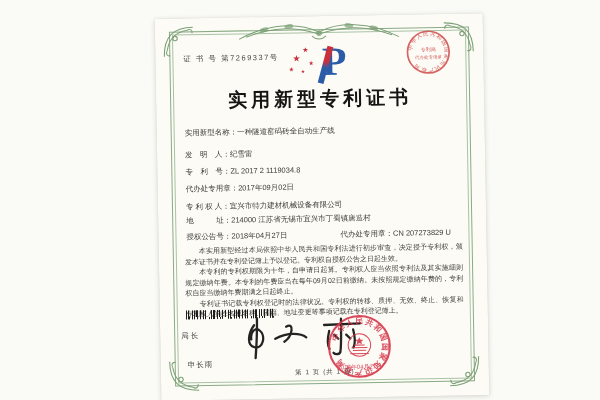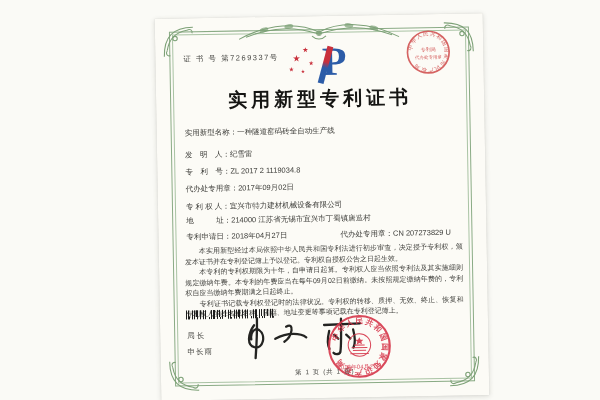--- a/index.html
+++ b/index.html
@@ -61,22 +61,22 @@
     font-size:7px;line-height:10.5px;color:#43433f;text-align:justify;
   }
   .body-text p{margin:0;text-indent:2em;}
   .barcode{
     position:absolute;left:26px;top:292px;width:88px;height:9px;
     background:repeating-linear-gradient(90deg,
       #1c1c1c 0 1px,transparent 1px 2.2px,
       #1c1c1c 2.2px 3.6px,transparent 3.6px 6px,
       #1c1c1c 6px 6.8px,transparent 6.8px 8.4px);
   }
-  .director-label{position:absolute;left:27px;top:313px;font-size:7.5px;color:#3c3c38;letter-spacing:2px;}
-  .director-name{position:absolute;left:27px;top:329px;font-size:7.5px;color:#3c3c38;letter-spacing:1px;}
+  .director-label{position:absolute;left:21px;top:313px;font-size:7.5px;color:#3c3c38;letter-spacing:2px;}
+  .director-name{position:absolute;left:27px;top:342px;font-size:7.5px;color:#3c3c38;letter-spacing:1px;}
   .signature{position:absolute;left:78px;top:296px;width:140px;height:52px;color:#242422;}
   .seal{position:absolute;left:166px;top:298px;width:66px;height:66px;opacity:.9;}
   .page-footer{
     position:absolute;left:0;right:0;top:352px;text-align:center;
     font-size:6.5px;color:#4a4a46;letter-spacing:1px;
   }
   svg{display:block;width:100%;height:100%;}
 </style>
 </head>
 <body>
@@ -179,21 +179,21 @@
     </div>
     <div class="field-row fr4">
       <span class="field-label">专 利 权 人：</span><span>宜兴市特力建材机械设备有限公司</span>
     </div>
     <div class="field-row fr5">
       <span class="field-label">地　　　址：</span><span>214000 江苏省无锡市宜兴市丁蜀镇唐造村</span>
     </div>
   </div>
 
   <div class="grant-row">
-    <span><span>专利申请日：</span><span>2018年04月27日</span></span>
+    <span><span>授权公告号：</span><span>2018年04月27日</span></span>
     <span class="grant-right"><span>代办处专用章：</span><span>CN 207273829 U</span></span>
   </div>
 
   <div class="body-text">
     <p>本实用新型经过本局依照中华人民共和国专利法进行初步审查，决定授予专利权，颁发本证书并在专利登记簿上予以登记。专利权自授权公告之日起生效。</p>
     <p>本专利的专利权期限为十年，自申请日起算。专利权人应当依照专利法及其实施细则规定缴纳年费。本专利的年费应当在每年09月02日前缴纳。未按照规定缴纳年费的，专利权自应当缴纳年费期满之日起终止。</p>
     <p>专利证书记载专利权登记时的法律状况。专利权的转移、质押、无效、终止、恢复和专利权人的姓名或名称、国籍、地址变更等事项记载在专利登记簿上。</p>
   </div>
 
   <div class="barcode"></div>

